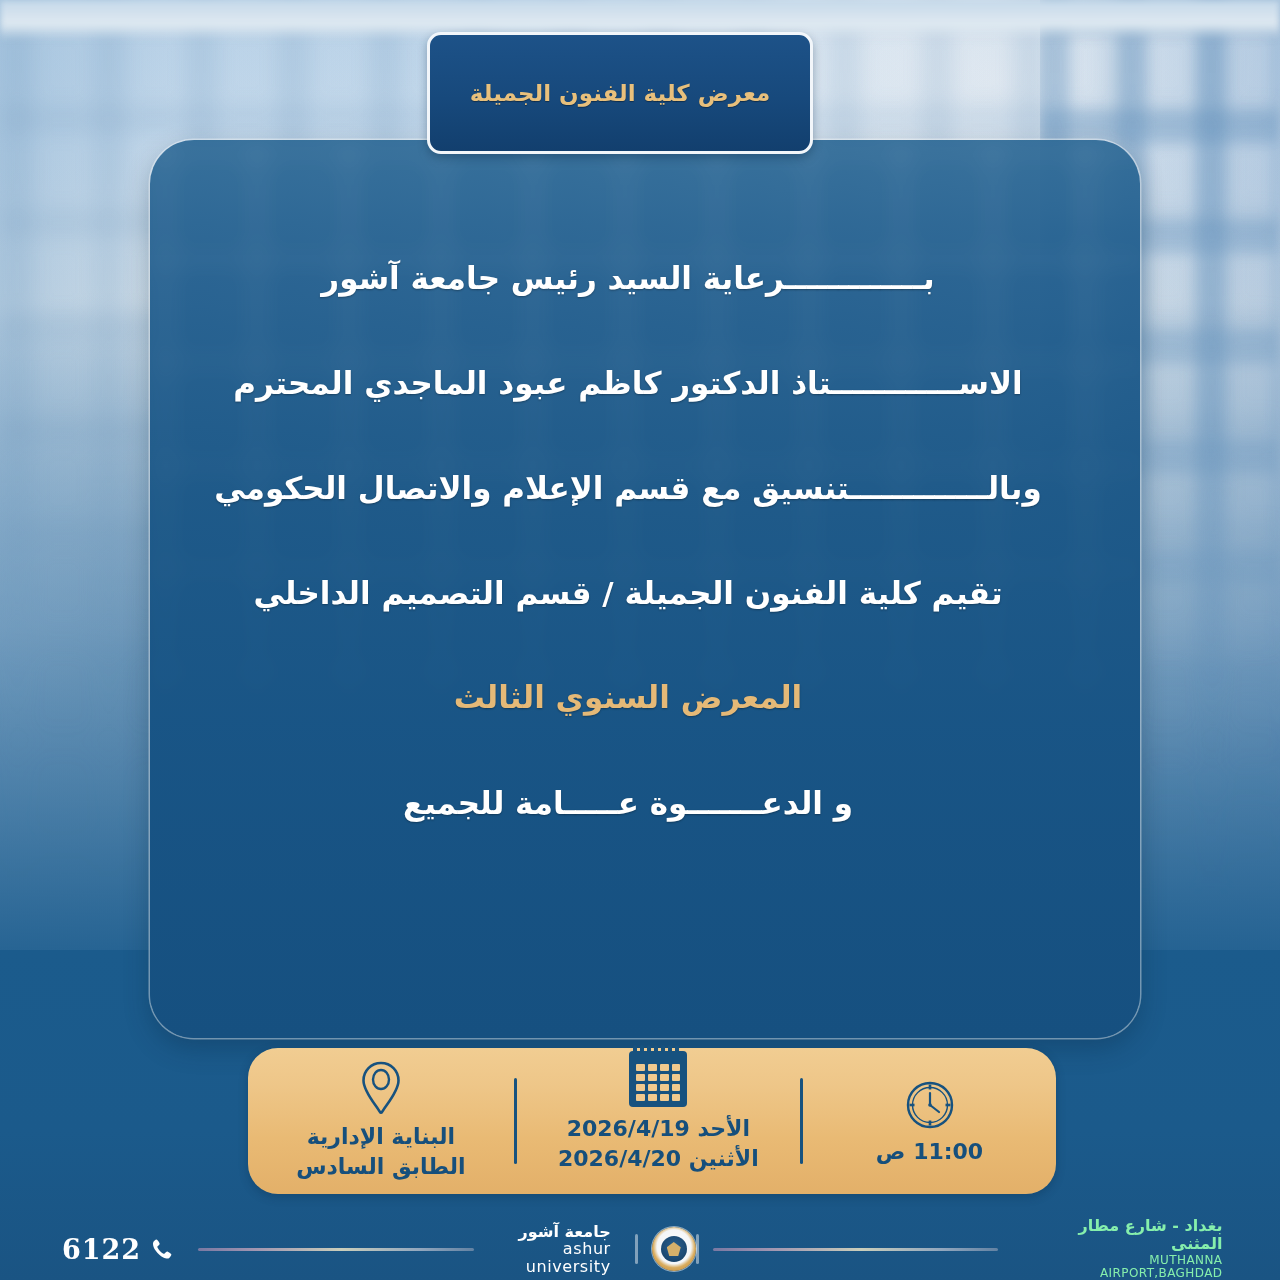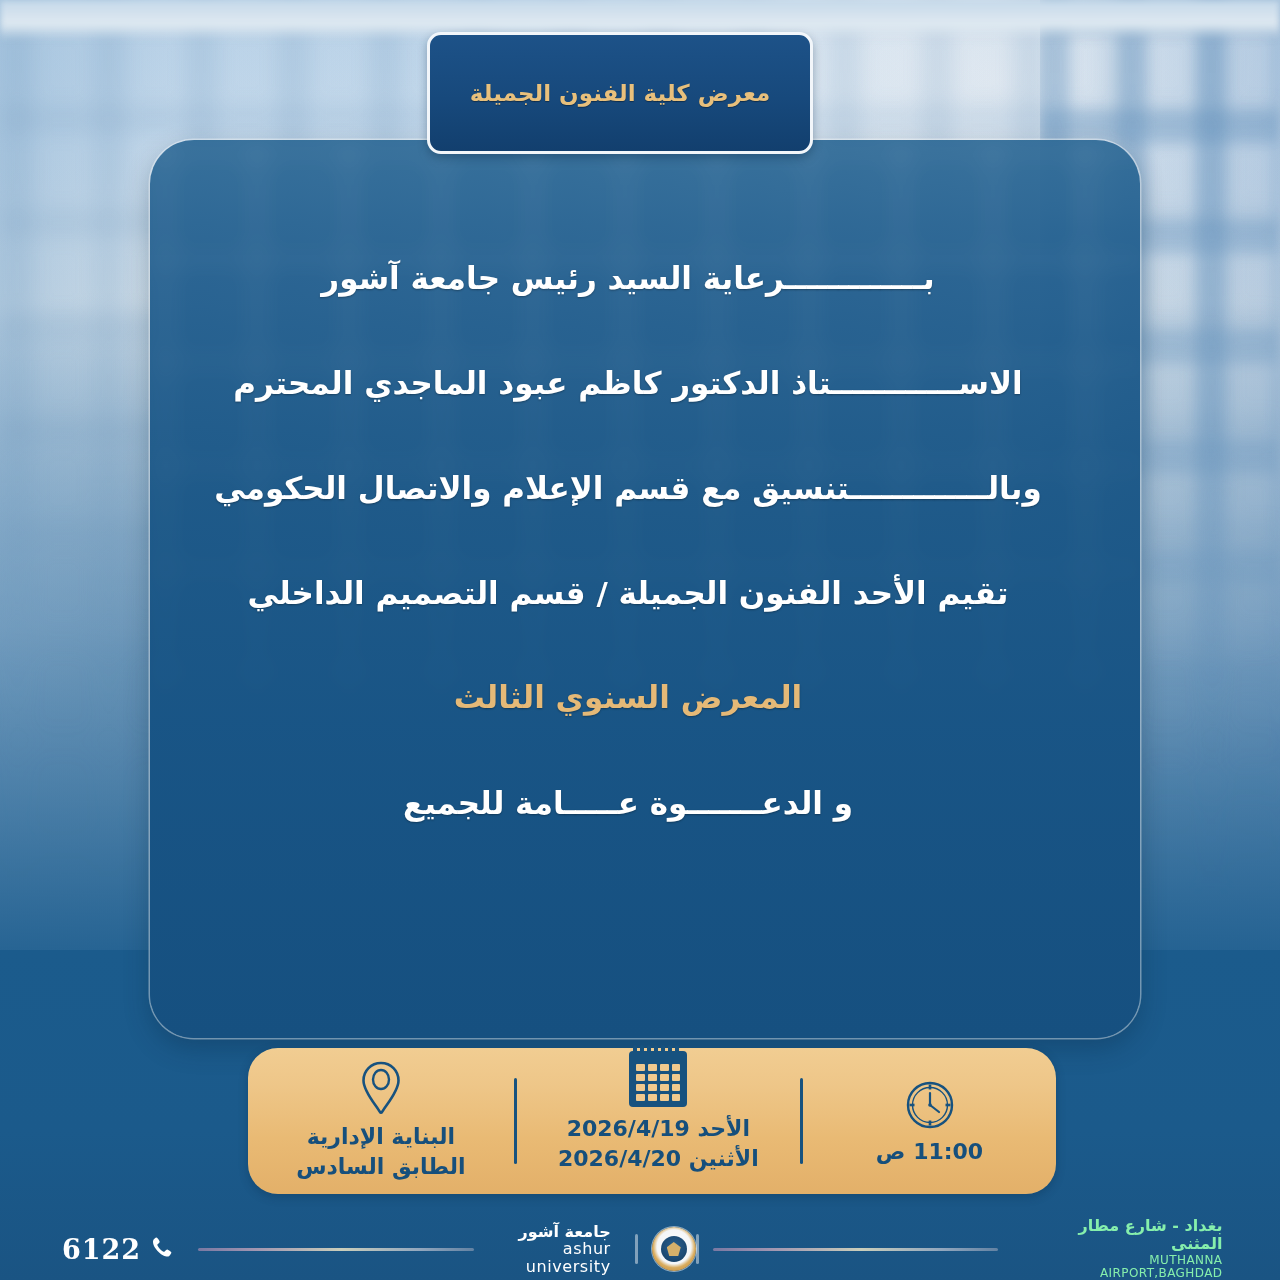--- a/index.html
+++ b/index.html
@@ -152,21 +152,21 @@
   }
   .cal-icon-wrap{margin-top:-16px;}
 
   
   .footer{
     position:absolute;left:0;top:1218px;width:1280px;height:62px;
     display:flex;align-items:center;
     z-index:6;direction:ltr;
   }
   .foot-phone{
-    display:flex;align-items:center;gap:9px;
+    display:flex;align-items:flex-end;gap:9px;
     margin-left:62px;color:#ffffff;
   }
   .foot-phone .num{font-family:"DejaVu Serif","Liberation Serif",serif;font-size:27px;font-weight:bold;letter-spacing:1px;}
   .rule{
     height:3px;border-radius:2px;
     background:linear-gradient(to right,#8a7fa8 0%,#b8a0b8 20%,#e9e3c4 52%,#a8b6c8 80%,#6f8aa8 100%);
     opacity:.85;
   }
   .rule.left{width:280px;margin-left:24px;}
   .rule.right{width:290px;margin-right:26px;}
@@ -209,21 +209,21 @@
   <div class="bg-windows right"></div>
   <div class="bg-sky-top"></div>
   <div class="bg-bottom-solid"></div>
 
   <div class="main-panel">
     <div class="panel-noise"></div>
     <div class="panel-body">
       <p class="line">بـــــــــــــرعاية السيد رئيس جامعة آشور</p>
       <p class="line">الاســــــــــــتاذ الدكتور كاظم عبود الماجدي المحترم</p>
       <p class="line">وبالـــــــــــــتنسيق مع قسم الإعلام والاتصال الحكومي</p>
-      <p class="line">تقيم الأحد الفنون الجميلة / قسم التصميم الداخلي</p>
+      <p class="line">تقيم كلية الفنون الجميلة / قسم التصميم الداخلي</p>
       <p class="line accent">المعرض السنوي الثالث</p>
       <p class="line last">و الدعـــــــوة عـــــامة للجميع</p>
     </div>
   </div>
 
   <div class="title-banner">
     <span class="txt">معرض كلية الفنون الجميلة</span>
   </div>
 
   <div class="info-bar">

